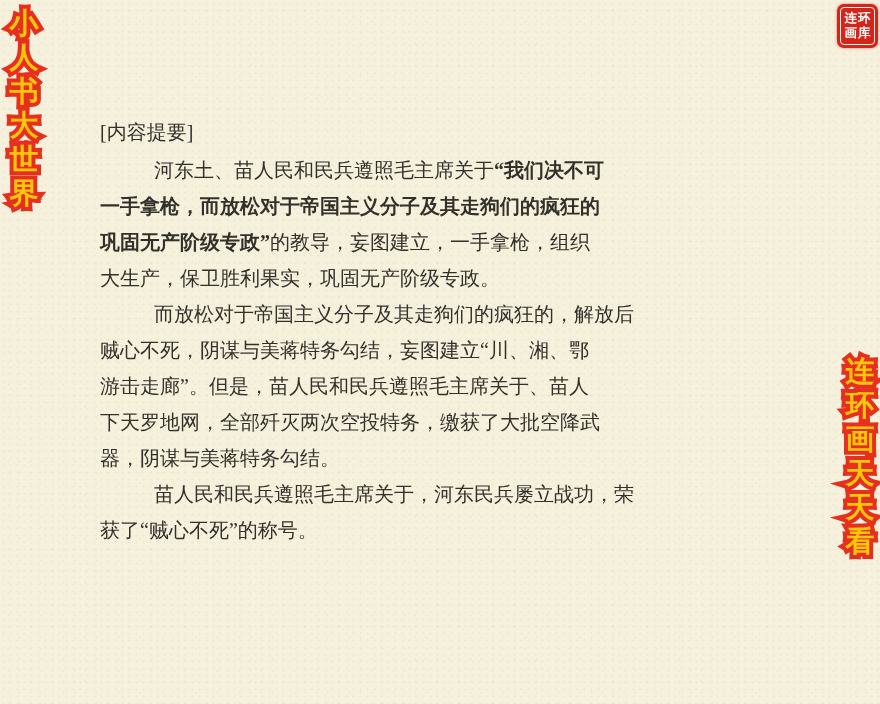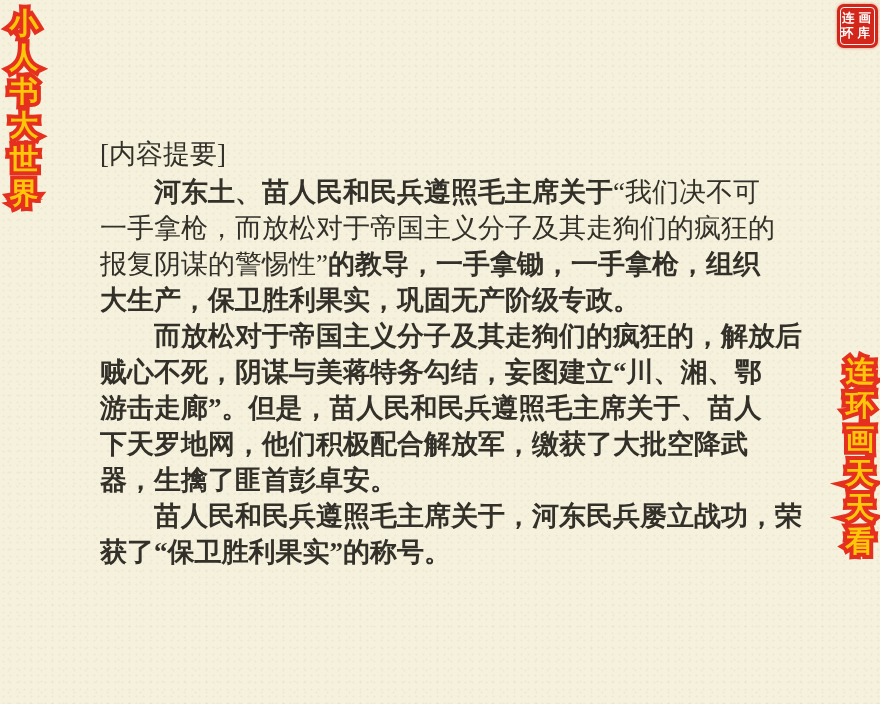--- a/index.html
+++ b/index.html
@@ -47,50 +47,50 @@
     background: var(--seal-red, #d2261b);
     border-radius: 7px;
     box-shadow: 0 0 3px rgba(190, 40, 25, 0.55);
   }
   .seal-inner {
     position: absolute;
     inset: 3px;
     border: 1.5px solid rgba(255,255,255,0.93);
     border-radius: 4px;
     display: flex;
-    flex-direction: row;
+    flex-direction: column;
     justify-content: center;
     align-items: center;
     color: var(--seal-text, #ffffff);
     font-family: "Liberation Sans", "DejaVu Sans", sans-serif;
     font-weight: bold;
     font-size: 12.5px;
     line-height: 15px;
     letter-spacing: 1px;
     text-indent: 1px;
   }
 
   
   .summary {
     position: absolute;
     left: 100px;
-    top: 136px;
+    top: 114px;
     width: 668px;
     color: var(--ink, #33302a);
-    font-size: 27px;
+    font-size: 20px;
   }
   .summary .line {
     height: 36px;
     line-height: 36px;
     white-space: nowrap;
   }
   .summary .line.indent { padding-left: 54px; }
   .summary .heading { margin-bottom: 2px; }
-  .seg { font-weight: bold; }
-  .seg.bold { font-weight: normal; }
+  .seg { font-weight: normal; }
+  .seg.bold { font-weight: bold; }
 </style>
 </head>
 <body>
 
 <div class="page">
 
   <div class="banner left">
       <span class="banner-char">小</span>
       <span class="banner-char">人</span>
       <span class="banner-char">书</span>
@@ -113,25 +113,25 @@
       <span class="banner-char">天</span>
       <span class="banner-char">天</span>
       <span class="banner-char">看</span>
     </div>
 
   <div class="summary">
     <div class="line heading">[内容提要]</div>
     <div>
         <div class="line indent"><span class="seg">河东土、苗人民和民兵遵照毛主席关于</span><span class="seg bold">“我们决不可</span></div>
         <div class="line"><span class="seg bold">一手拿枪，而放松对于帝国主义分子及其走狗们的疯狂的</span></div>
-        <div class="line"><span class="seg bold">报复阴谋的警惕性”</span><span class="seg">的教导，一手拿锄，一手拿枪，组织</span></div>
+        <div class="line"><span class="seg bold">巩固无产阶级专政”</span><span class="seg">的教导，妄图建立，一手拿枪，组织</span></div>
         <div class="line"><span class="seg">大生产，保卫胜利果实，巩固无产阶级专政。</span></div>
         <div class="line indent"><span class="seg">而放松对于帝国主义分子及其走狗们的疯狂的，解放后</span></div>
         <div class="line"><span class="seg">贼心不死，阴谋与美蒋特务勾结，妄图建立“川、湘、鄂</span></div>
         <div class="line"><span class="seg">游击走廊”。但是，苗人民和民兵遵照毛主席关于、苗人</span></div>
-        <div class="line"><span class="seg">下天罗地网，他们积极配合解放军，缴获了大批空降武</span></div>
-        <div class="line"><span class="seg">器，生擒了匪首彭卓安。</span></div>
+        <div class="line"><span class="seg">下天罗地网，全部歼灭两次空投特务，缴获了大批空降武</span></div>
+        <div class="line"><span class="seg">器，阴谋与美蒋特务勾结。</span></div>
         <div class="line indent"><span class="seg">苗人民和民兵遵照毛主席关于，河东民兵屡立战功，荣</span></div>
-        <div class="line"><span class="seg">获了“保卫胜利果实”的称号。</span></div>
+        <div class="line"><span class="seg">获了“贼心不死”的称号。</span></div>
       </div>
   </div>
 
 </div>
 
 </body></html>

